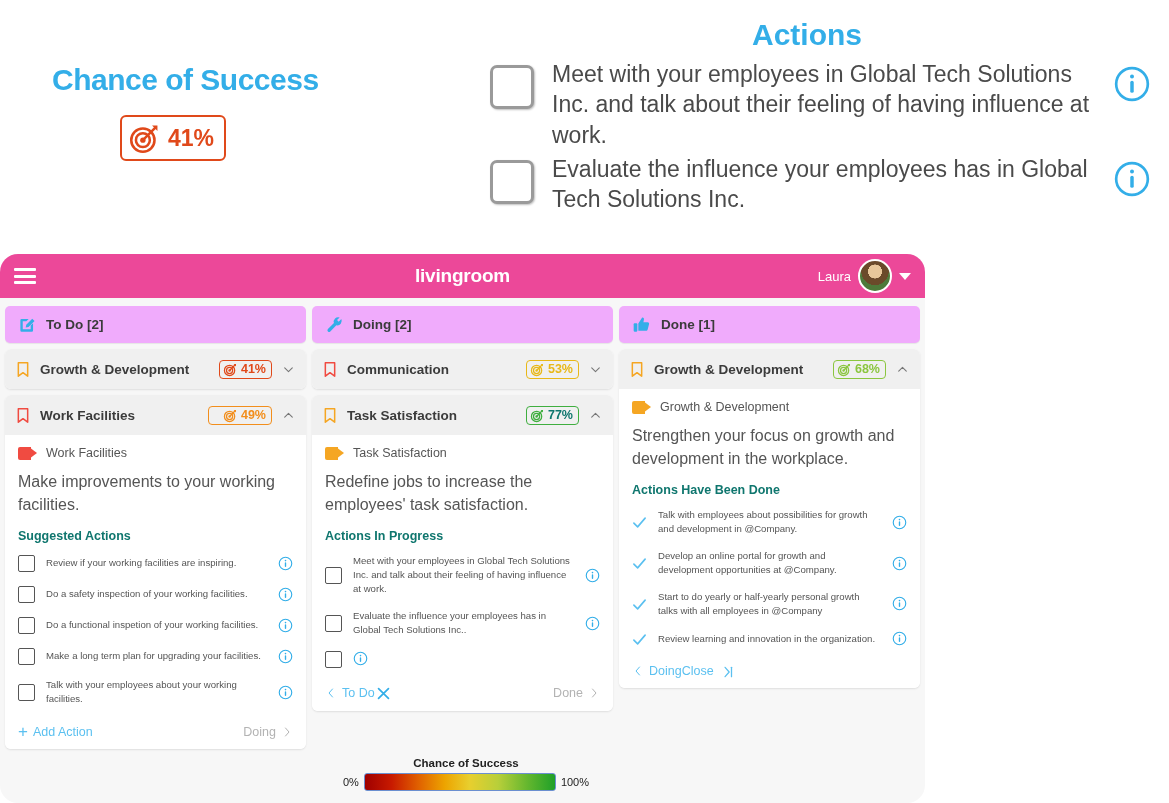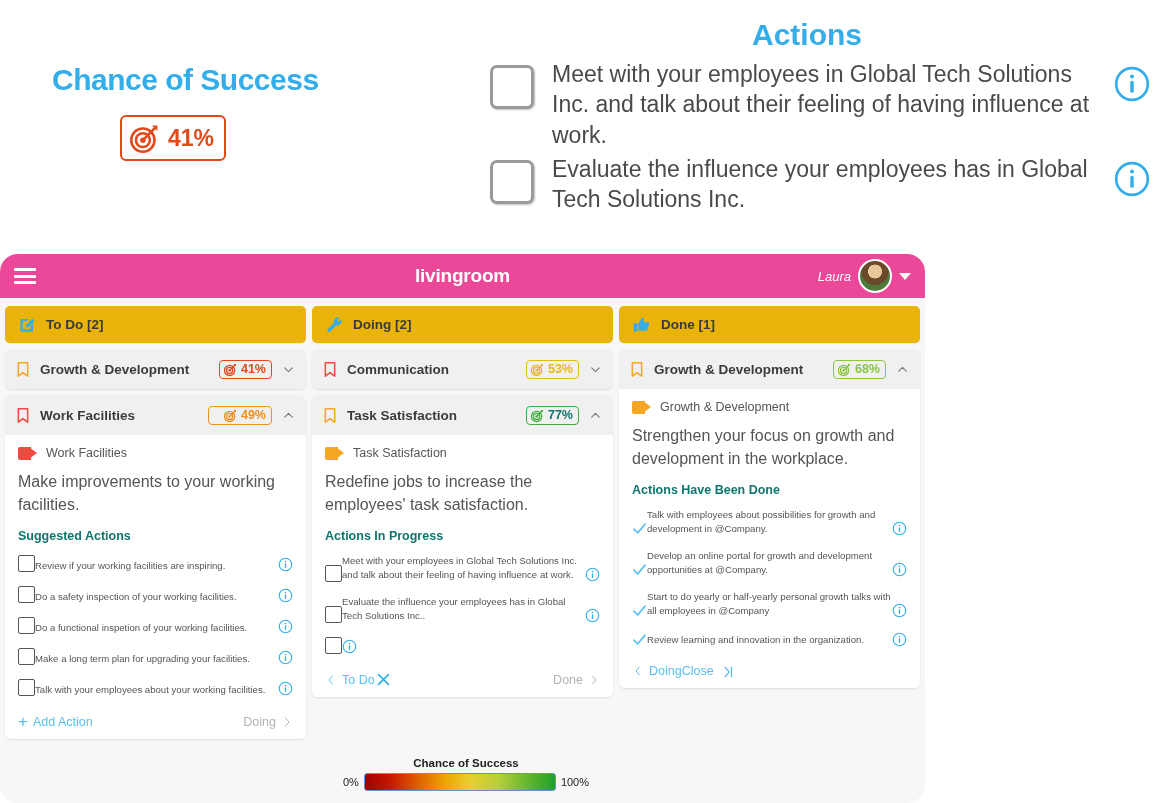--- a/index.html
+++ b/index.html
@@ -49,34 +49,34 @@
   #topbar{
     height:44px;background:#ec4899;display:flex;align-items:center;
     padding:0 14px;position:relative;
   }
   #hamburger{width:22px;height:16px;display:flex;flex-direction:column;justify-content:space-between;cursor:pointer;}
   #hamburger i{display:block;height:3px;background:#fff;border-radius:1px;}
   #app-title{
     position:absolute;left:0;right:0;text-align:center;color:#fff;
     font-size:19px;font-weight:bold;letter-spacing:-0.2px;pointer-events:none;
   }
-  #user-area{margin-left:auto;display:flex;align-items:center;gap:7px;z-index:2;font-style:italic;}
+  #user-area{margin-left:auto;display:flex;align-items:center;gap:7px;z-index:2;}
   #user-name{color:#fff;font-size:13px;}
   #avatar{
     width:30px;height:30px;border-radius:50%;border:2px solid #fff;
     background:radial-gradient(circle at 50% 35%, #e8c79a 0 28%, #6b4a2a 29% 55%, #4e7a3a 56% 100%);
   }
   #caret-down{width:0;height:0;border-left:6px solid transparent;border-right:6px solid transparent;border-top:7px solid #fff;}
 
   
   #board{display:flex;gap:6px;padding:8px 5px 0 5px;box-sizing:border-box;}
   .col{width:303px;display:flex;flex-direction:column;gap:6px;}
 
   .tab{
-    background:#eab308;border-radius:5px;height:37px;display:flex;align-items:center;
+    background:#f0abfc;border-radius:5px;height:37px;display:flex;align-items:center;
     gap:9px;padding:0 13px;box-shadow:0 1px 1px rgba(0,0,0,.07);
   }
   .tab-label{font-size:13.5px;color:#3b3b3b;font-weight:600;}
 
   
   .stack{background:#fff;border-radius:6px;box-shadow:0 1px 2px rgba(0,0,0,.10);overflow:hidden;}
   .stack-head{
     background:#f0f0f0;height:40px;display:flex;align-items:center;gap:10px;padding:0 11px;
   }
   .stack-name{font-size:13.5px;font-weight:bold;color:#3b3b3b;flex:1 1 auto;}
@@ -94,21 +94,21 @@
     background:var(--tc);
   }
   .tagshape::after{
     content:"";position:absolute;left:11px;top:0;border-top:6.5px solid transparent;
     border-bottom:6.5px solid transparent;border-left:8px solid var(--tc);
   }
   .tagtext{font-size:12.5px;color:#555;}
   .desc{font-size:16px;color:#555;line-height:1.42;margin-bottom:13px;}
   .sect{font-size:12.5px;font-weight:bold;color:#0f766e;margin-bottom:11px;}
 
-  .item{display:flex;align-items:flex-end;margin-bottom:13px;}
+  .item{display:flex;align-items:center;gap:11px;margin-bottom:13px;}
   .cb{flex:0 0 auto;width:15px;height:15px;border:1.6px solid #555;border-radius:2px;background:#fff;margin-top:1px;}
   .tick{flex:0 0 auto;width:15px;height:15px;margin-top:1px;}
   .itxt{flex:1 1 auto;font-size:9.6px;line-height:1.45;color:#555;}
   .iinfo{flex:0 0 auto;margin-top:0;}
 
   .footrow{display:flex;align-items:center;font-size:12.5px;padding-top:4px;}
   .f-left{display:flex;align-items:center;gap:5px;color:#5BC0F0;cursor:pointer;}
   .f-mid{flex:1 1 auto;text-align:left;}
   .f-right{display:flex;align-items:center;gap:5px;color:#b3b3b3;cursor:pointer;}
   .plus{color:#5BC0F0;font-size:17px;line-height:1;}

